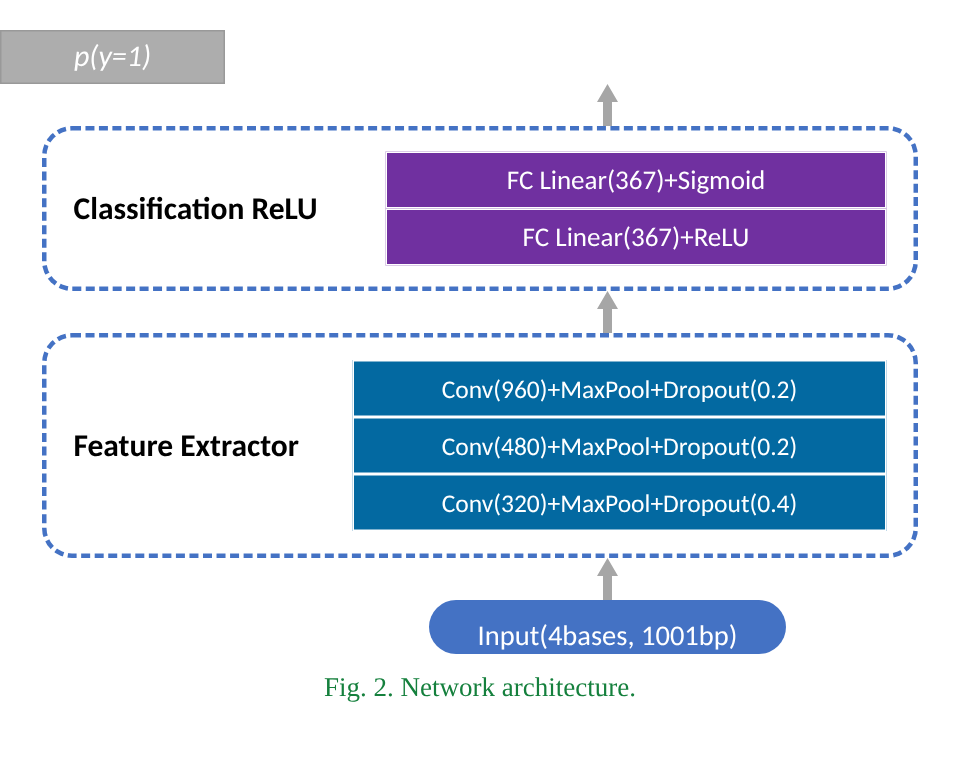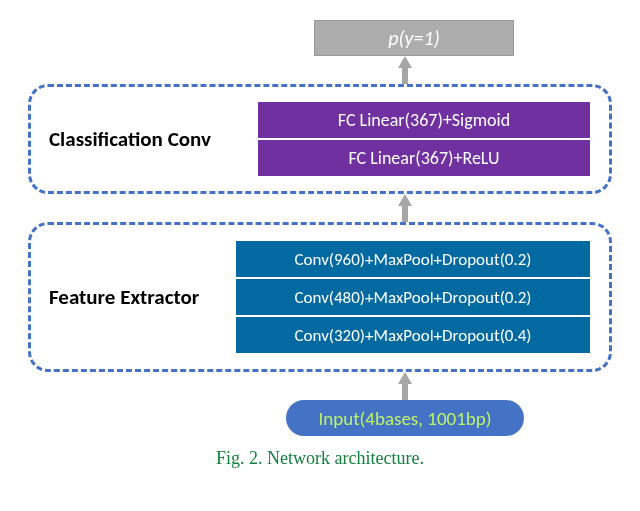--- a/index.html
+++ b/index.html
@@ -10,26 +10,25 @@
       background: #fff;
       position: relative;
       padding-top: 20px;
     }
     .output-box {
       background: #adadad;
       color: #fff;
       font-size: 20px;
       font-style: italic;
       border: 1px solid #999;
-      width: 200px;
+      width: 150px;
       height: 36px;
       display: flex;
       align-items: center;
       justify-content: center;
-      margin-left: 314px;
     }
     .arrow {
       display: block;
       margin-left: 398px;
       width: 14px;
       height: 28px;
     }
     .arrow svg { display: block; }
     .dashed-box {
       border: 3px dashed #4472c4;
@@ -60,27 +59,27 @@
       font-size: 18px;
       display: flex;
       align-items: center;
       justify-content: center;
       border: 1px solid #fff;
     }
     .purple { background: #7030a0; height: 38px; }
     .orange { background: #0369a1; height: 38px; font-size: 17px; }
     .input-box {
       background: #4472c4;
-      color: #bef264;
+      color: #ffffff;
       border-radius: 18px;
       width: 238px;
       height: 36px;
       font-size: 19px;
       display: flex;
-      align-items: center;
+      align-items: flex-end;
       justify-content: center;
       margin-left: 286px;
     }
     .caption {
       font-family: 'Times New Roman', serif;
       font-size: 18px;
       text-align: center;
       margin-top: 12px;
       color: #15803d;
     }
@@ -92,21 +91,21 @@
   <span>p(y=1)</span>
 </div>
 
 <span class="arrow">
   <svg width="14" height="28" viewBox="0 0 14 28">
     <path d="M7 0 L0 12 L4 12 L4 28 L10 28 L10 12 L14 12 Z" fill="#a6a6a6"></path>
   </svg>
 </span>
 
 <div class="dashed-box dashed-head">
-  <div class="section-label head-label">Classification Conv</div>
+  <div class="section-label head-label">Classification ReLU</div>
   <div class="blocks">
     <div class="block purple">FC Linear(367)+Sigmoid</div>
     <div class="block purple">FC Linear(367)+ReLU</div>
   </div>
 </div>
 
 <span class="arrow">
   <svg width="14" height="28" viewBox="0 0 14 28">
     <path d="M7 0 L0 12 L4 12 L4 28 L10 28 L10 12 L14 12 Z" fill="#a6a6a6"></path>
   </svg>

